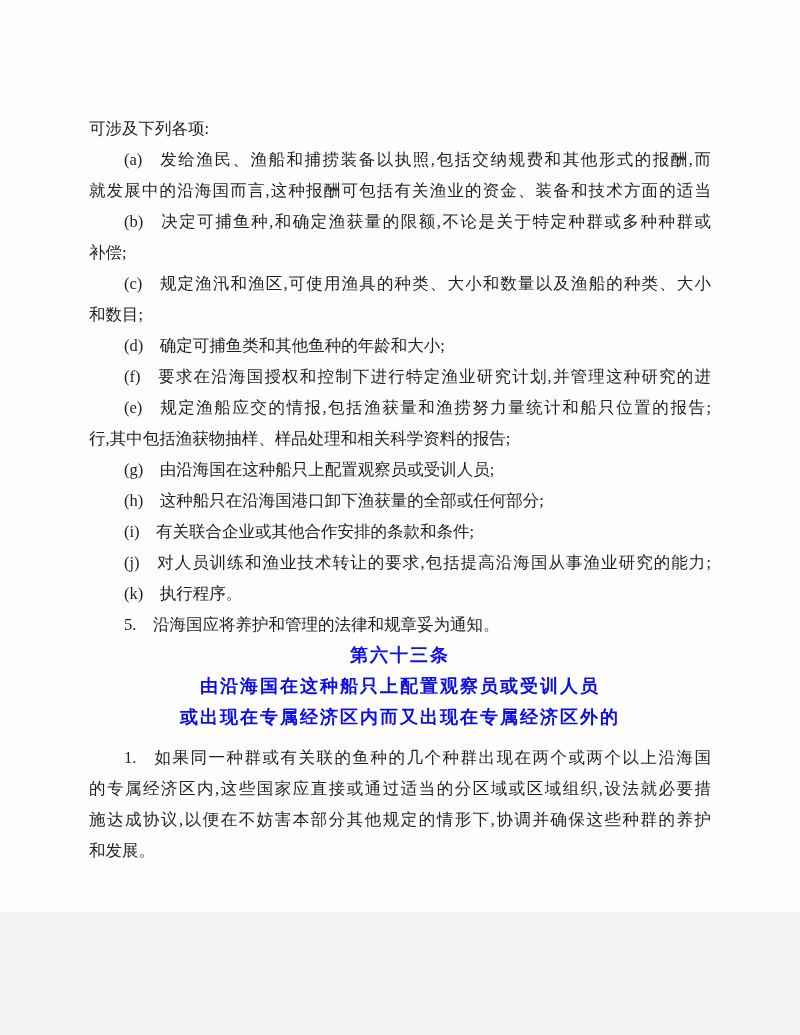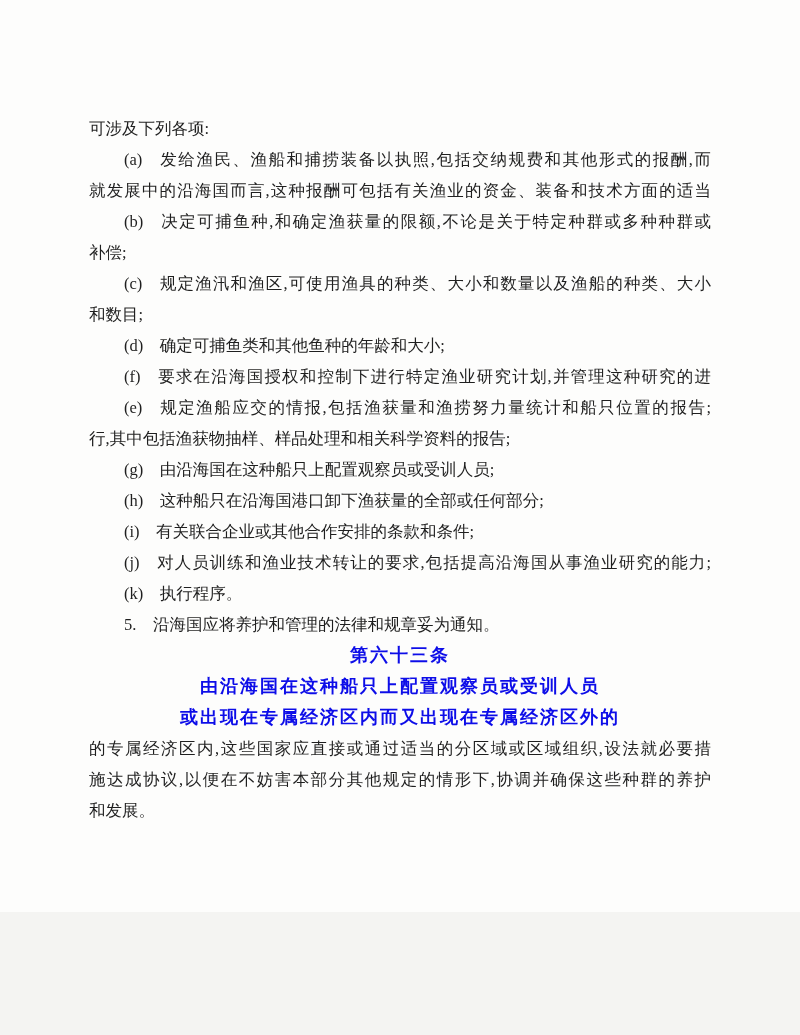--- a/index.html
+++ b/index.html
@@ -80,18 +80,19 @@
       <div class="line flush">行,其中包括渔获物抽样、样品处理和相关科学资料的报告;</div>
       <div class="line indent">(g) 由沿海国在这种船只上配置观察员或受训人员;</div>
       <div class="line indent">(h) 这种船只在沿海国港口卸下渔获量的全部或任何部分;</div>
       <div class="line indent">(i) 有关联合企业或其他合作安排的条款和条件;</div>
       <div class="line indent fill">(j) 对人员训练和渔业技术转让的要求,包括提高沿海国从事渔业研究的能力;</div>
       <div class="line indent">(k) 执行程序。</div>
       <div class="line indent">5. 沿海国应将养护和管理的法律和规章妥为通知。</div>
       <div class="line title gap-before-article">第六十三条</div>
       <div class="line title">由沿海国在这种船只上配置观察员或受训人员</div>
       <div class="line title">或出现在专属经济区内而又出现在专属经济区外的</div>
+      <div class="line indent fill gap-after-article">1. 如果同一种群或有关联的鱼种的几个种群出现在两个或两个以上沿海国</div>
       <div class="line flush fill">的专属经济区内,这些国家应直接或通过适当的分区域或区域组织,设法就必要措</div>
       <div class="line flush fill">施达成协议,以便在不妨害本部分其他规定的情形下,协调并确保这些种群的养护</div>
       <div class="line flush">和发展。</div>
     </div>
   <div class="page-number">- 49 -</div>
 </div>
 
 </body></html>

